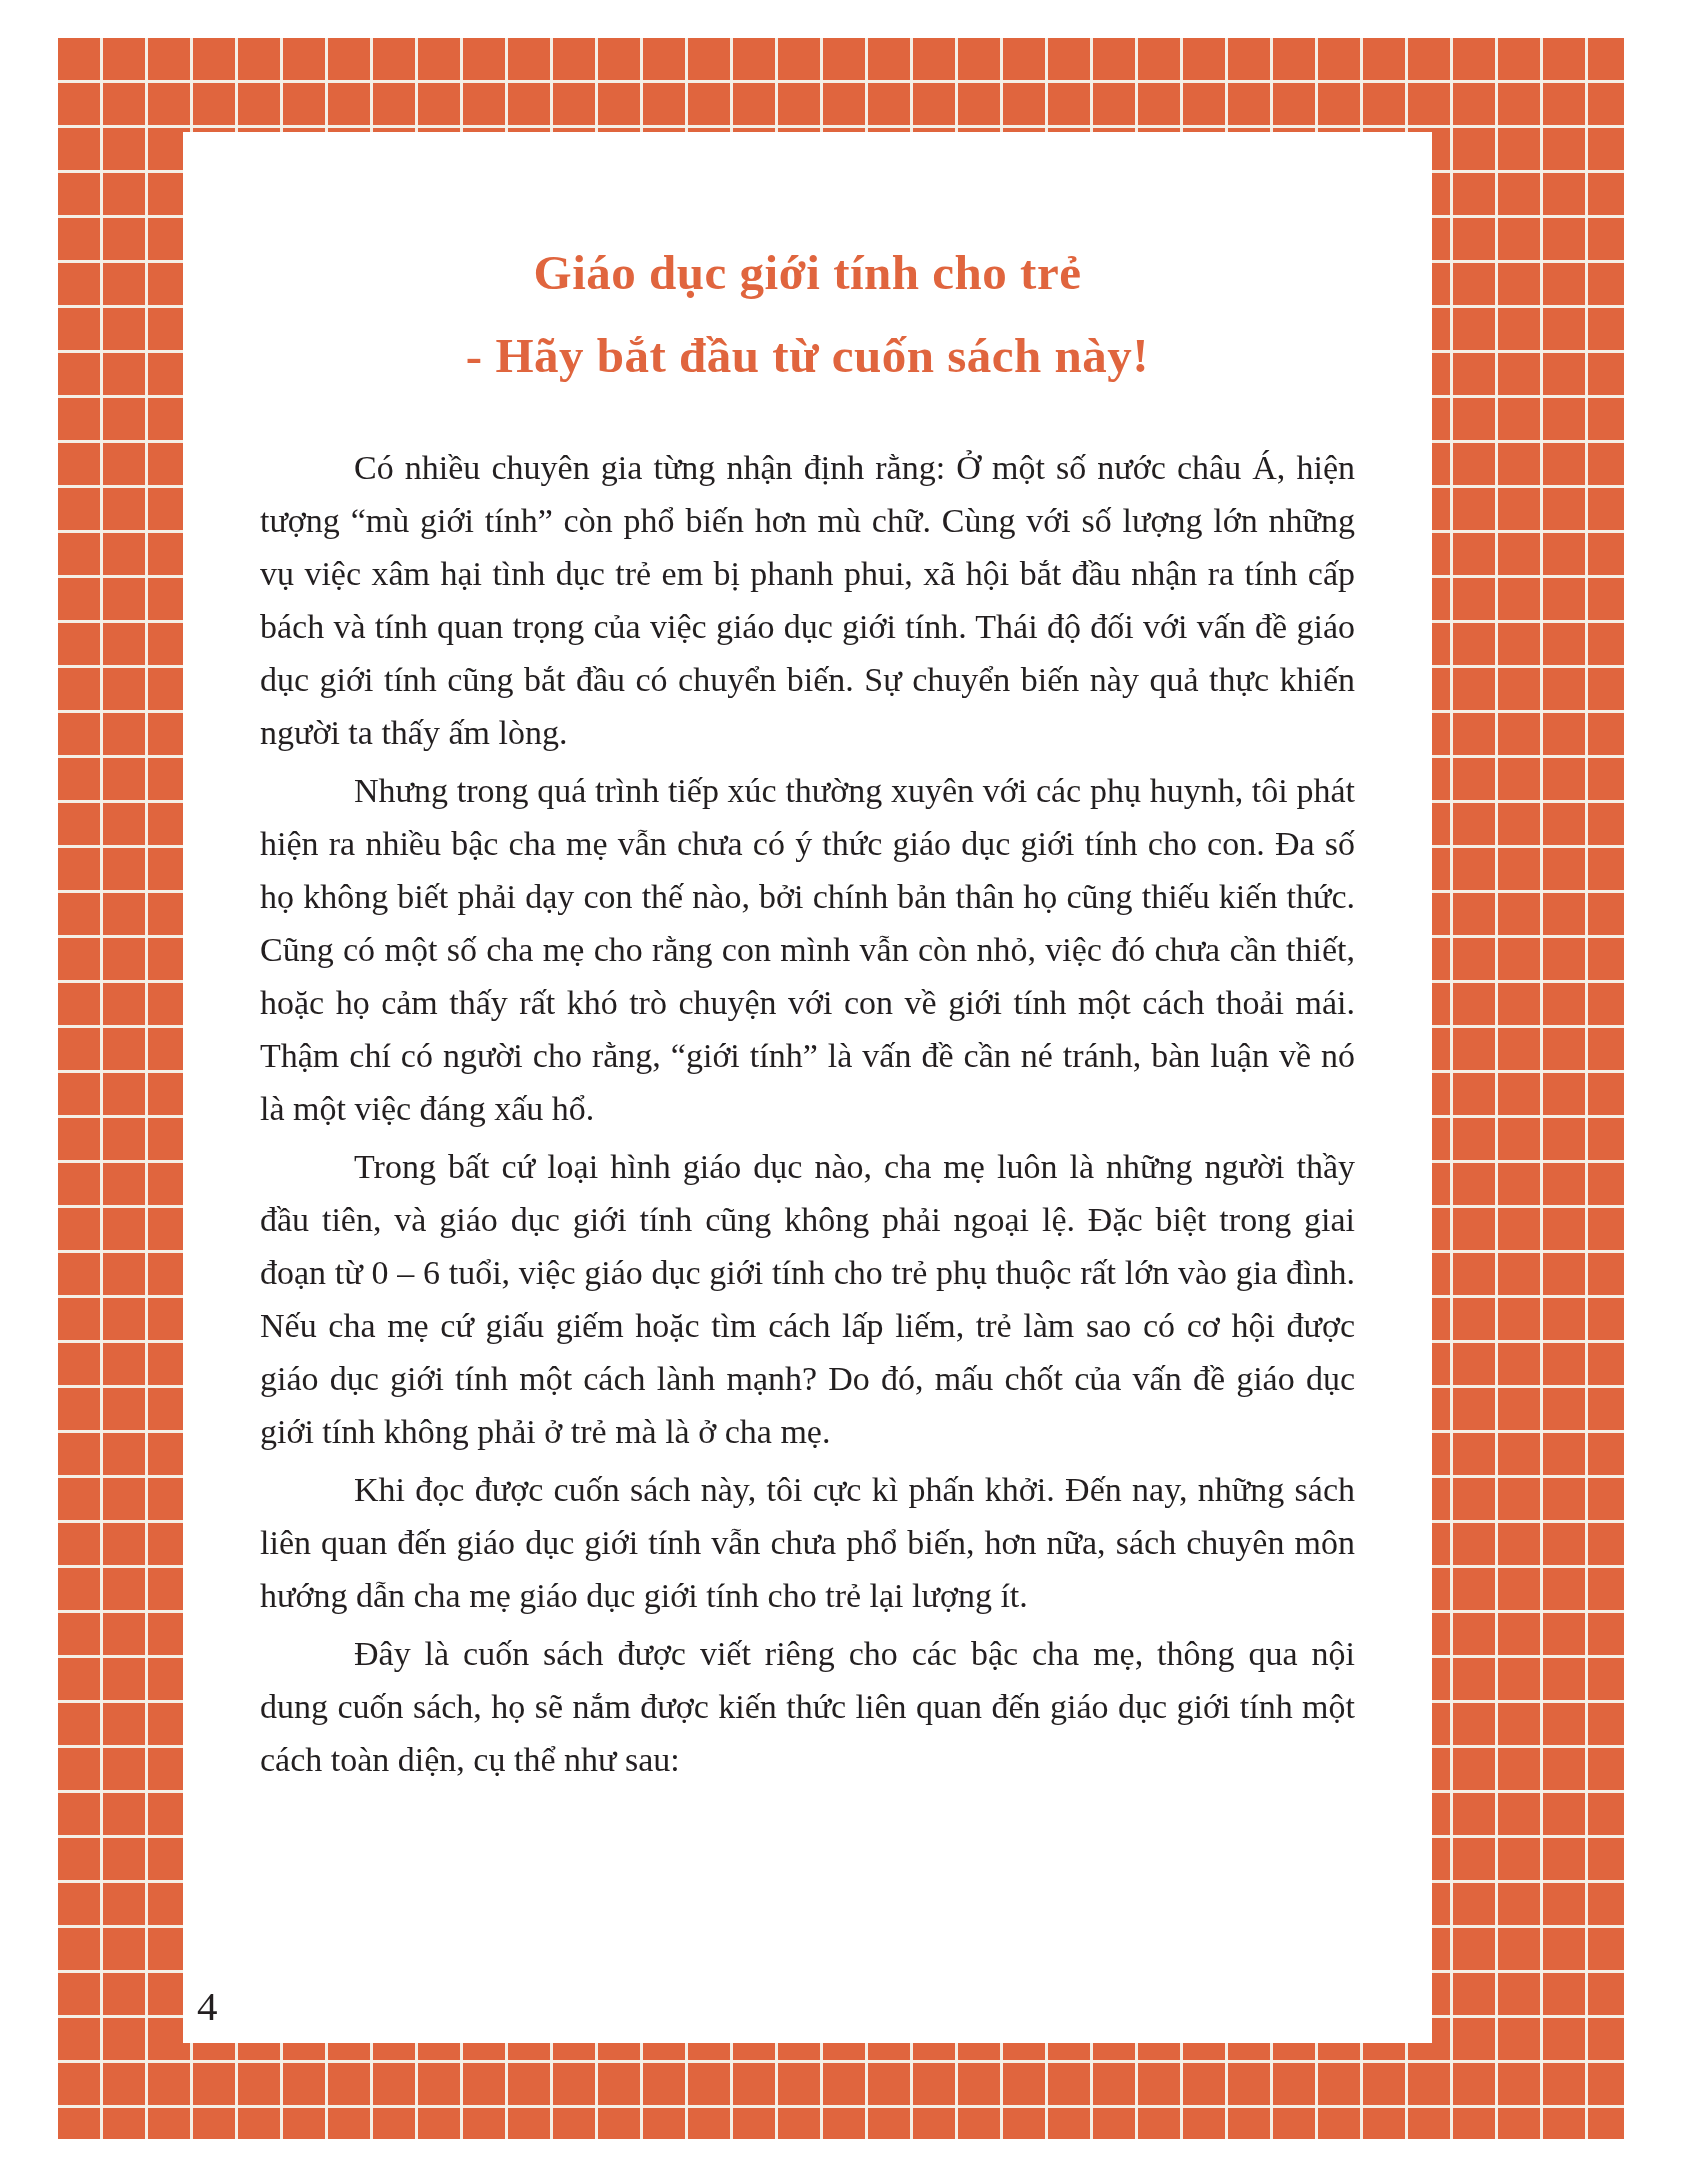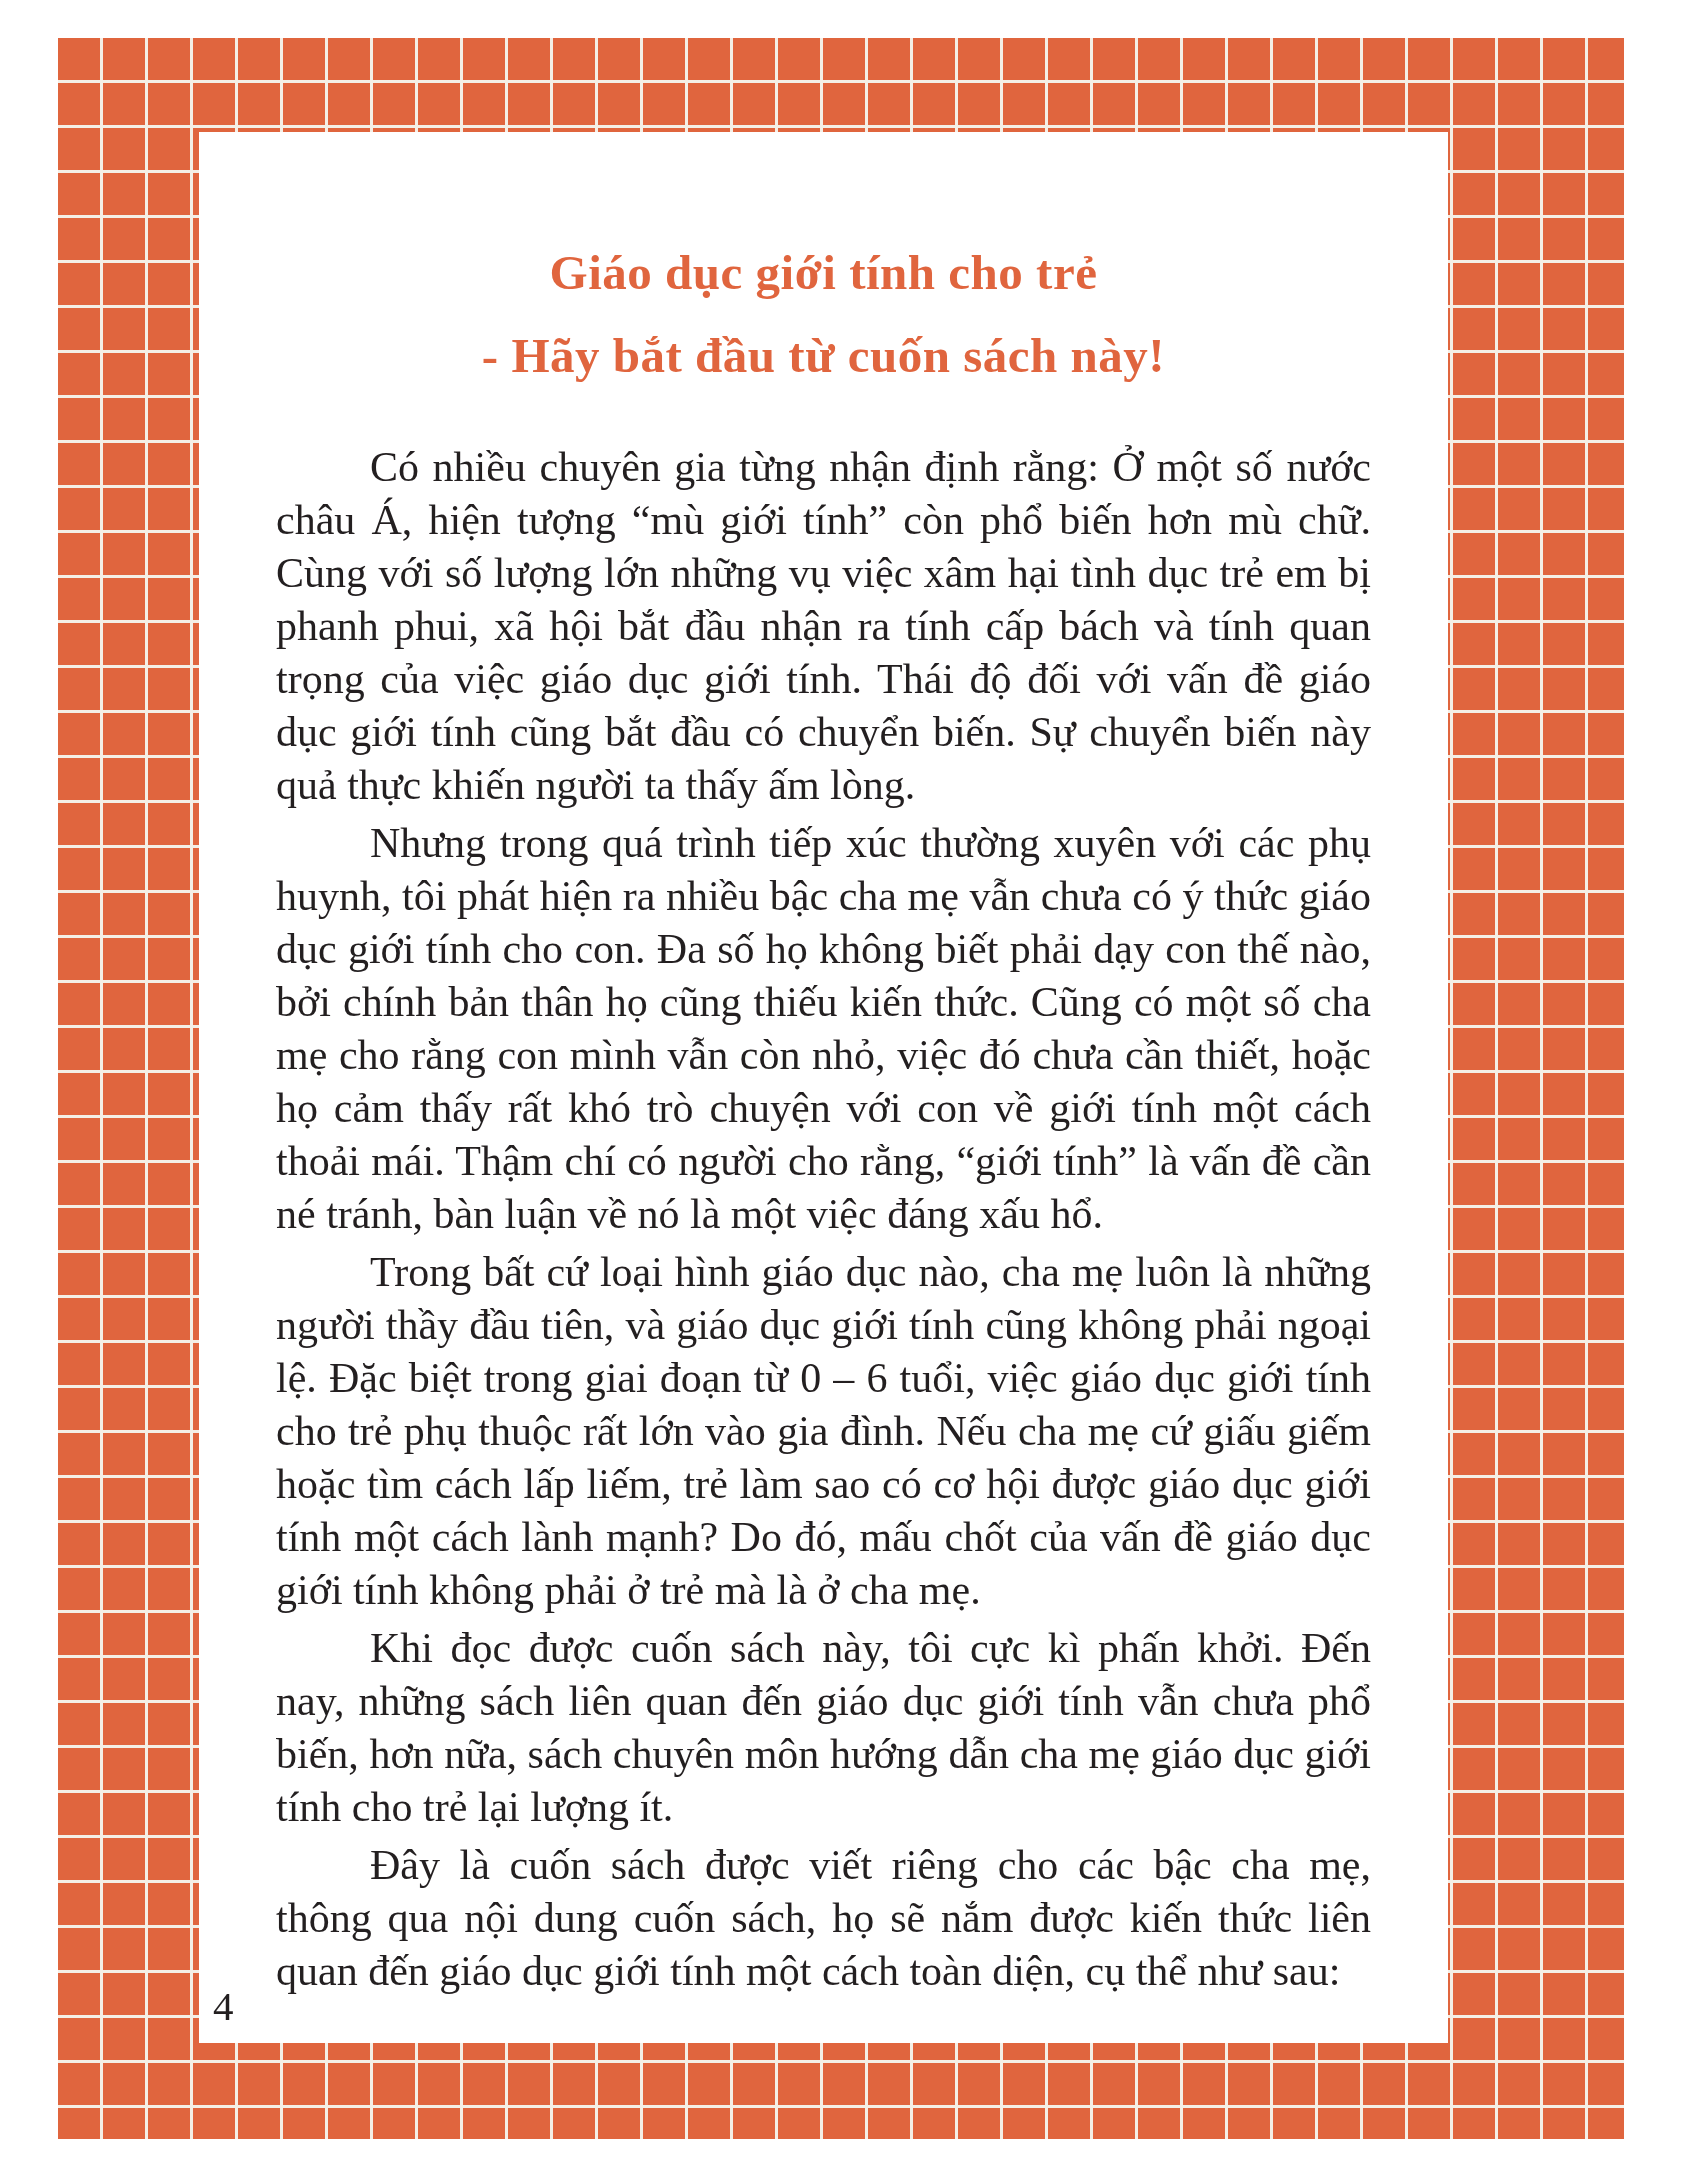--- a/index.html
+++ b/index.html
@@ -22,21 +22,21 @@
     left:58px;top:38px;
     width:1566px;height:2101px;
     background-color:var(--accent);
     background-image:
       repeating-linear-gradient(to right, transparent 0 42px, var(--gridline) 42px 45px),
       repeating-linear-gradient(to bottom, transparent 0 42px, var(--gridline) 42px 45px);
   }
   
   .book-page{
     position:absolute;
-    left:199px;top:132px;
+    left:183px;top:132px;
     width:1249px;height:1911px;
     background:var(--paper);
   }
   .page-inner{
     position:absolute;
     left:77px;right:77px;top:0;bottom:0;
   }
   .page-title{
     margin-top:99px;
     text-align:center;
@@ -46,21 +46,21 @@
     line-height:83px;
     letter-spacing:0.5px;
   }
   .body-text{
     margin-top:44px;
   }
   .body-text p{
     margin:0 0 0 0;
     padding:0;
     color:var(--ink);
-    font-size:42px;
+    font-size:34px;
     line-height:53px;
     text-align:justify;
     text-indent:94px;
   }
   .body-text p + p{
     margin-top:5px;
   }
   .page-number{
     position:absolute;
     left:14px;bottom:16px;

